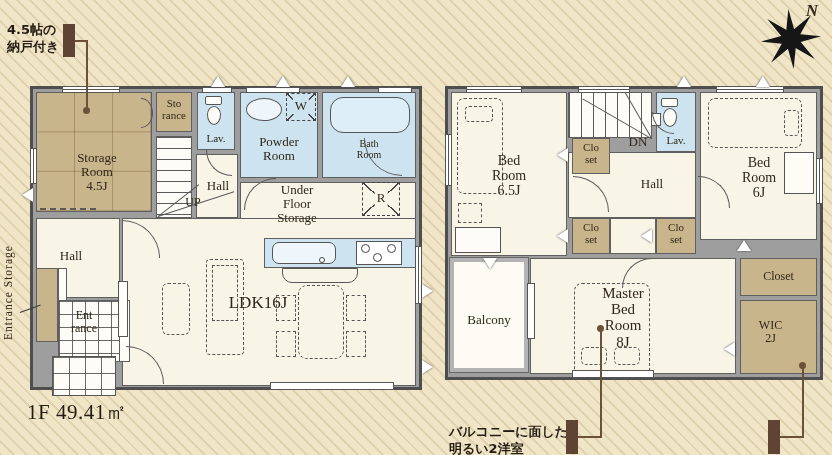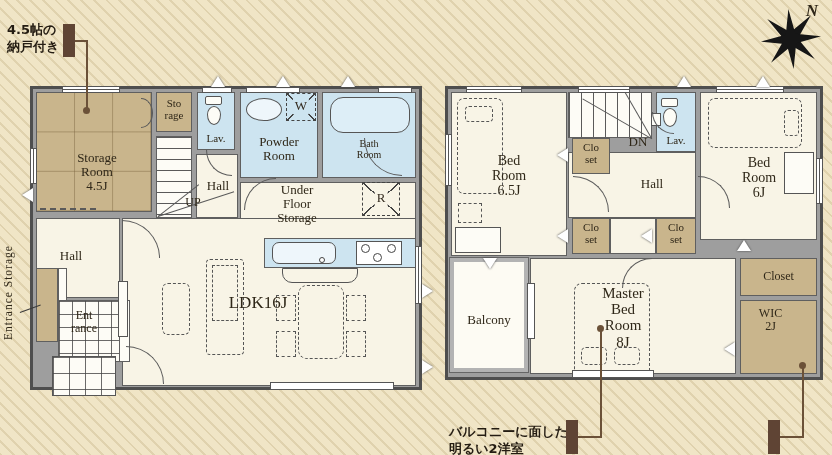--- a/index.html
+++ b/index.html
@@ -100,21 +100,21 @@
     <div class="furn dashed" style="left:173px;top:170px;width:38px;height:96px;border-radius:4px;"></div>
     <div class="furn dashed" style="left:179px;top:176px;width:26px;height:56px;"></div>
     <div class="furn" style="left:85px;top:192px;width:10px;height:56px;"></div>
 
     <div style="position:absolute;left:7px;top:119px;width:56px;border-top:2px dashed #5a5a5a;"></div>
 
     <div class="lbl" style="left:14px;top:62px;width:100px;font-size:13px;">Storage
 Room
 4.5J</div>
     <div class="lbl" style="left:123px;top:9px;width:36px;font-size:11px;">Sto
-rage</div>
+rance</div>
     <div class="lbl" style="left:164px;top:44px;width:38px;font-size:11px;">Lav.</div>
     <div class="lbl" style="left:207px;top:46px;width:78px;font-size:13px;">Powder
 Room</div>
     <div class="lbl" style="left:293px;top:50px;width:86px;font-size:10px;">Bath
 Room</div>
     <div class="lbl" style="left:165px;top:90px;width:40px;font-size:13px;">Hall</div>
     <div class="lbl" style="left:143px;top:107px;width:34px;font-size:12px;">UP</div>
     <div class="lbl" style="left:212px;top:94px;width:104px;font-size:13px;">Under
 Floor
 Storage</div>
@@ -189,21 +189,21 @@
     <div class="lbl" style="left:124px;top:53px;width:38px;font-size:11px;">Clo
 set</div>
     <div class="lbl" style="left:124px;top:133px;width:38px;font-size:11px;">Clo
 set</div>
     <div class="lbl" style="left:208px;top:133px;width:40px;font-size:11px;">Clo
 set</div>
     <div class="lbl" style="left:285px;top:66px;width:52px;font-size:14px;">Bed
 Room
 6J</div>
     <div class="lbl" style="left:292px;top:181px;width:77px;font-size:12px;">Closet</div>
-    <div class="lbl" style="left:292px;top:218px;width:61px;font-size:12px;">WIC
+    <div class="lbl" style="left:292px;top:230px;width:61px;font-size:12px;">WIC
 2J</div>
     <div class="lbl" style="left:130px;top:196px;width:90px;font-size:15px;">Master
 Bed
 Room
 8J</div>
     <div class="lbl" style="left:8px;top:224px;width:66px;font-size:13px;">Balcony</div>
   </div>
 
   <div class="win winh" style="left:466px;top:86px;width:56px;height:7px;"></div>
   <div class="win winh" style="left:578px;top:86px;width:52px;height:7px;"></div>
@@ -241,20 +241,21 @@
   <div class="cdot" style="left:597px;top:325px;"></div>
 
   <div class="ctag" style="left:768px;top:420px;width:12px;height:34px;"></div>
   <div class="cline" style="left:780px;top:436px;width:24px;height:2px;"></div>
   <div class="cline" style="left:802px;top:366px;width:2px;height:72px;"></div>
   <div class="cdot" style="left:799px;top:362px;"></div>
 
   <div class="lbl" style="left:2px;top:240px;height:106px;font-size:11.5px;writing-mode:vertical-rl;transform:rotate(180deg);letter-spacing:1px;">Entrance Storage</div>
   <div class="diag" style="left:20px;top:312px;width:22px;background:#3a3a3a;transform:rotate(-20deg);"></div>
 
+  <div class="area" style="left:27px;top:398px;">1F 49.41㎡</div>
 
   <svg width="62" height="62" viewBox="0 0 64 64" style="position:absolute;left:760px;top:8px;transform:rotate(40deg);">
     <polygon points="32,0 37,27 64,32 37,37 32,64 27,37 0,32 27,27" fill="#161616"></polygon>
     <polygon points="54,10 39,32 54,54 32,39 10,54 25,32 10,10 32,25" fill="#161616"></polygon>
   </svg>
   <div class="lbl" style="left:800px;top:2px;width:24px;font-size:17px;font-weight:bold;font-style:italic;">N</div>
 
 </div>
 
 </body></html>

